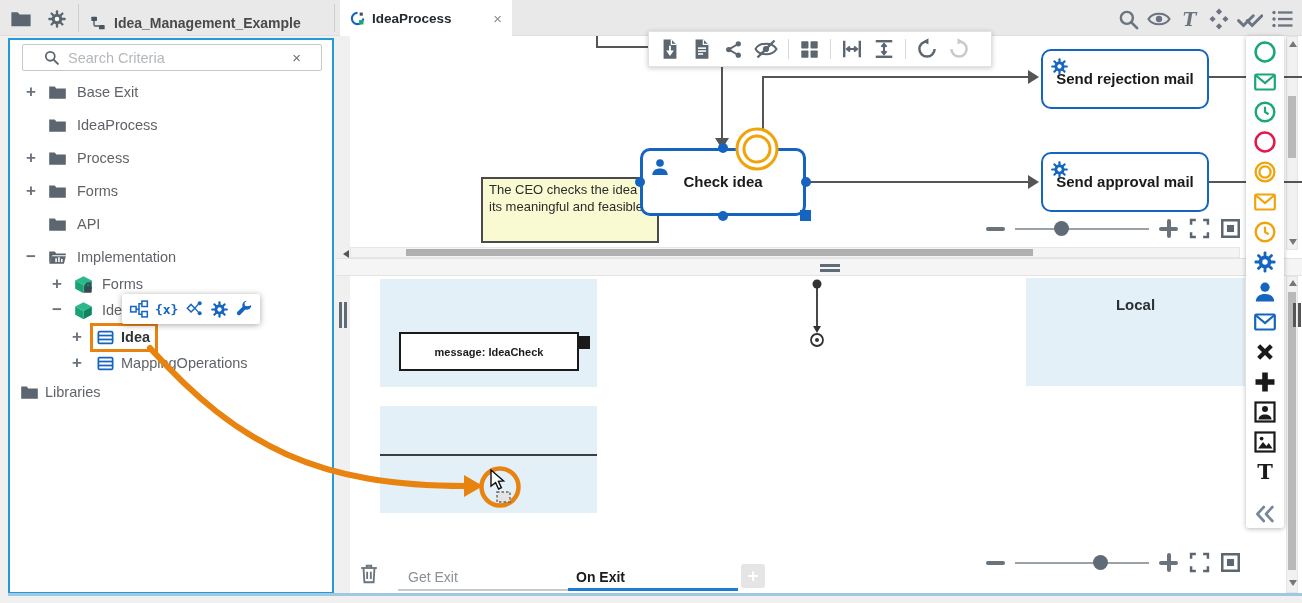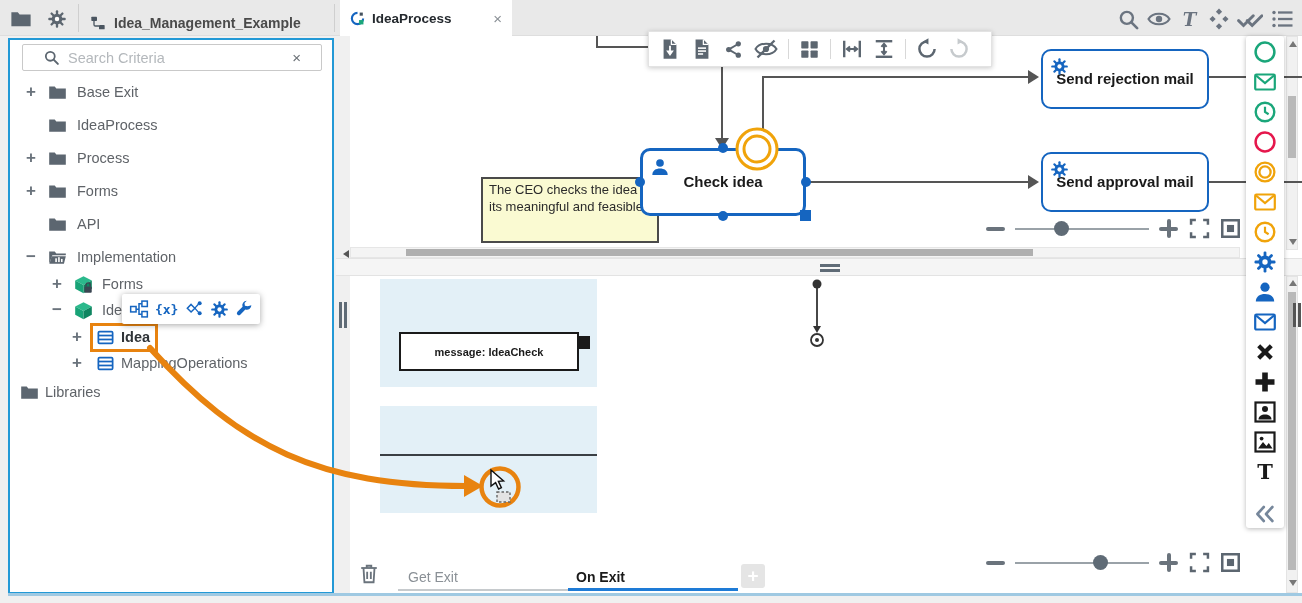--- a/index.html
+++ b/index.html
@@ -615,20 +615,23 @@
     <span class="hthumb"></span>
   </div>
   <div class="abs hsplit">
     <span class="eqh"></span>
   </div>
 
   <div class="bluebox" style="left:380px;top:279px;width:217px;height:108px">
     <span class="msgitem">message: IdeaCheck</span>
     <span class="msghandle"></span>
   </div>
+  <div class="bluebox" style="left:1026px;top:278px;width:219px;height:108px">
+    <span class="btitle">Local</span>
+  </div>
   <div class="bluebox" style="left:380px;top:406px;width:217px;height:107px">
     <span class="pdivider"></span>
   </div>
 
   <div class="abs btabs">
     <span class="abs" style="left:8px;top:17px;cursor:pointer">
         <svg class="ic" width="22" height="23" style="color:#6A737C">
           <use href="#s-trash"></use>
         </svg>
       </span>

